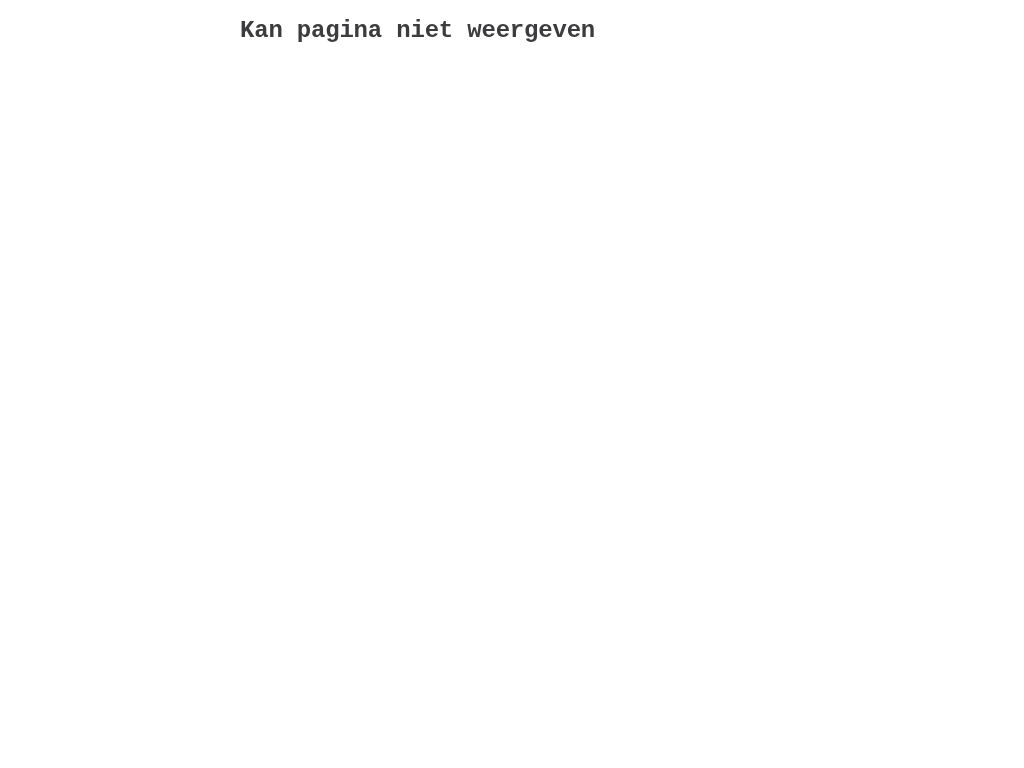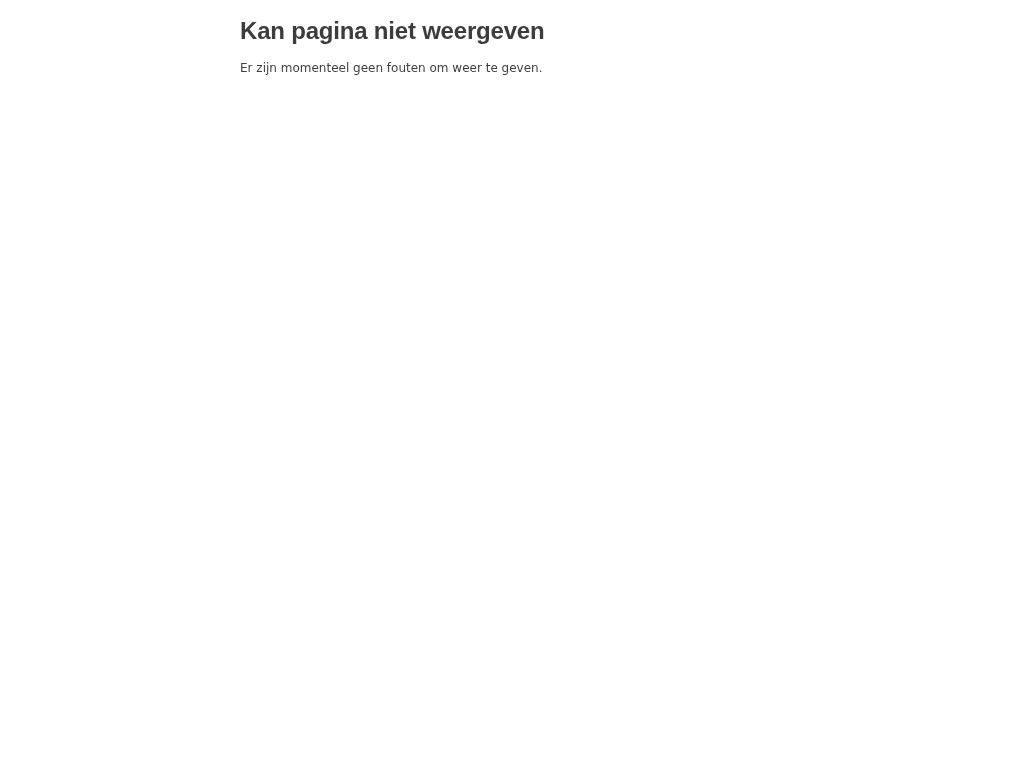--- a/index.html
+++ b/index.html
@@ -12,35 +12,34 @@
     background: #ffffff;
     font-family: "DejaVu Sans", "Liberation Sans", sans-serif;
     overflow: hidden;
   }
   .error-page {
     box-sizing: border-box;
     padding: 17px 0 0 240px;
   }
   .error-title {
     margin: 0 0 16px 0;
-    font-family: Liberation Sans, sans-serif;
+    font-family: Liberation Mono, monospace;
     font-size: 24px;
     font-weight: bold;
     line-height: 28px;
     color: #3c3c3e;
     letter-spacing: -0.2px;
   }
   .error-message {
     margin: 0;
     font-family: "DejaVu Sans", "Liberation Sans", sans-serif;
     font-size: 12px;
     font-weight: normal;
     line-height: 15px;
     color: #3f3f3f;
   }
 </style>
 </head>
 <body>
 
 <div class="error-page">
   <h1 class="error-title">Kan pagina niet weergeven</h1>
-  <p class="error-message">Er zijn momenteel geen fouten om weer te geven.</p>
 </div>
 
 </body></html>

